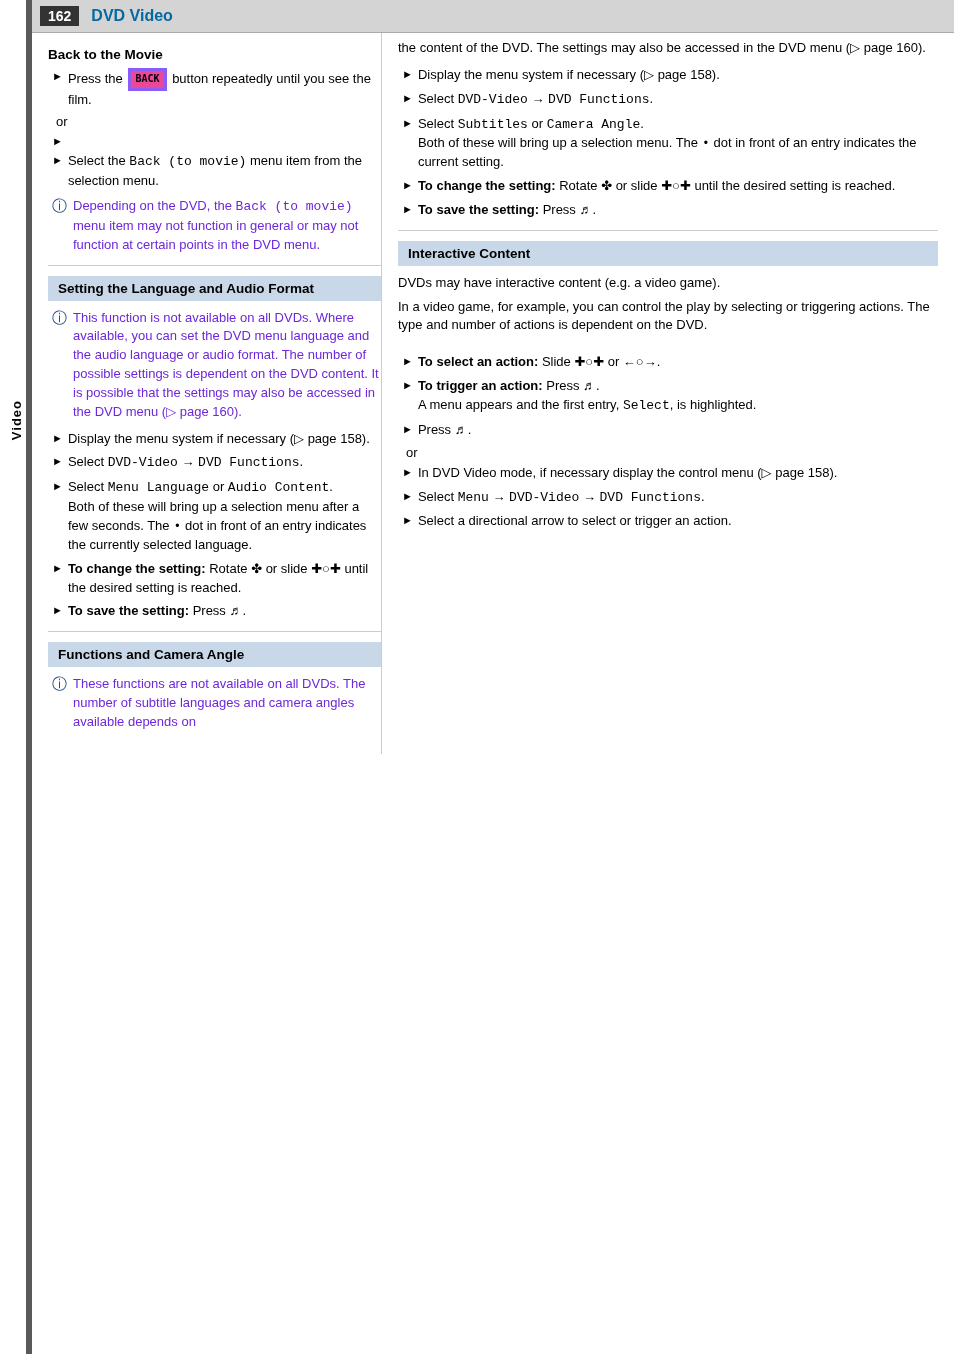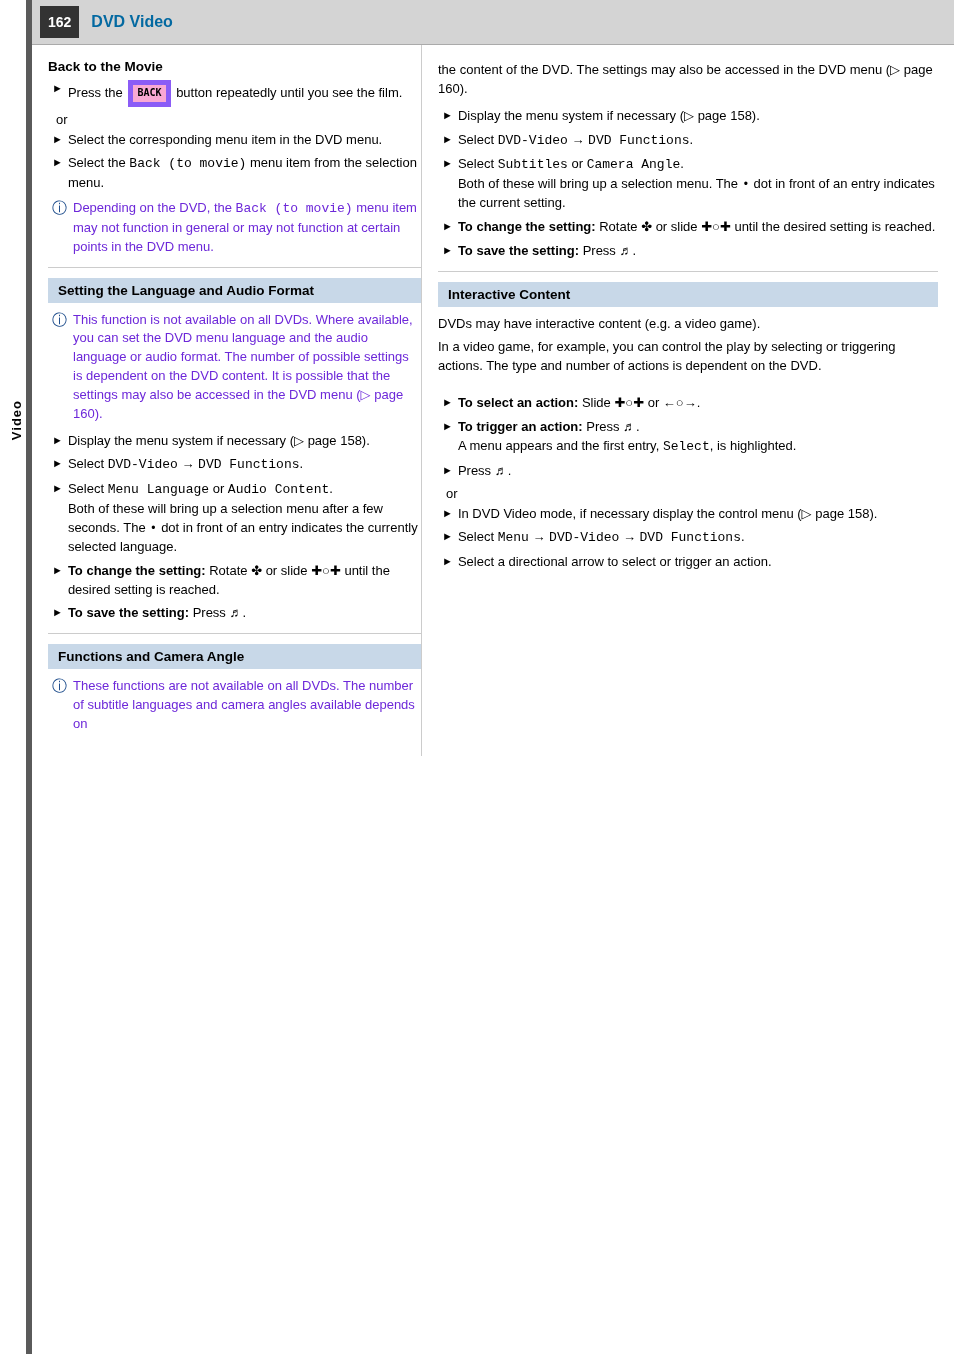--- a/index.html
+++ b/index.html
@@ -57,42 +57,42 @@
       padding: 6px 12px 6px 8px;
       display: flex;
       align-items: center;
       border-bottom: 1px solid #aaa;
     }
     .page-number {
       background: #333;
       color: #fff;
       font-weight: bold;
       font-size: 14px;
-      padding: 8px 8px;
+      padding: 2px 8px;
       margin-right: 12px;
     }
     .page-title {
       font-size: 16px;
       font-weight: bold;
       color: #0369a1;
     }
 
     
     .columns {
       display: flex;
       padding: 0;
     }
     .col-left {
-      width: 390px;
+      width: 350px;
       padding: 14px 0 14px 16px;
       border-right: 1px solid #ccc;
     }
     .col-right {
       flex: 1;
-      padding: 16px 16px 14px 16px;
+      padding: 6px 16px 14px 16px;
     }
 
     
     .section-header {
       background: #c8d8e8;
       padding: 5px 10px;
       font-weight: bold;
       font-size: 13.5px;
       margin-bottom: 8px;
       margin-top: 4px;
@@ -147,22 +147,22 @@
     
     .or-text {
       padding-left: 8px;
       margin: 4px 0;
       font-size: 13px;
     }
 
     
     .btn-back {
       display: inline-block;
-      border: 5px solid #8b5cf6;
-      background: #f9a8d4;
+      border: 3px solid #8b5cf6;
+      background: #ec4899;
       font-size: 10px;
       font-weight: bold;
       padding: 1px 4px;
       margin: 0 2px;
       font-family: monospace;
       vertical-align: middle;
     }
 
     
     .mono {
@@ -217,23 +217,20 @@
           <span class="bullet-arrow">►</span>
           <span class="bullet-text">
             Press the <span class="btn-back">BACK</span> button repeatedly until you see the film.
           </span>
         </div>
 
         <div class="or-text">or</div>
 
         <div class="bullet-item">
           <span class="bullet-arrow">►</span>
-          <span class="bullet-text">
-            Select the corresponding menu item in the DVD menu.
-          </span>
         </div>
 
         <div class="bullet-item">
           <span class="bullet-arrow">►</span>
           <span class="bullet-text">
             Select the <span class="mono">Back (to movie)</span> menu item from the selection menu.
           </span>
         </div>
 
         <div class="info-box">

